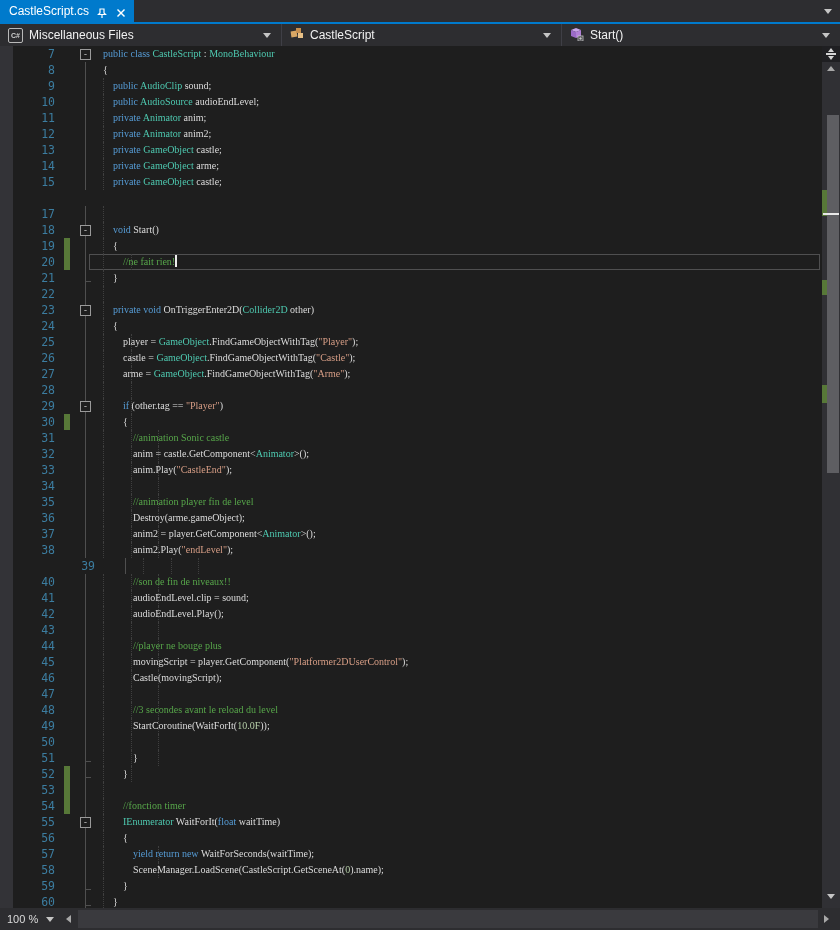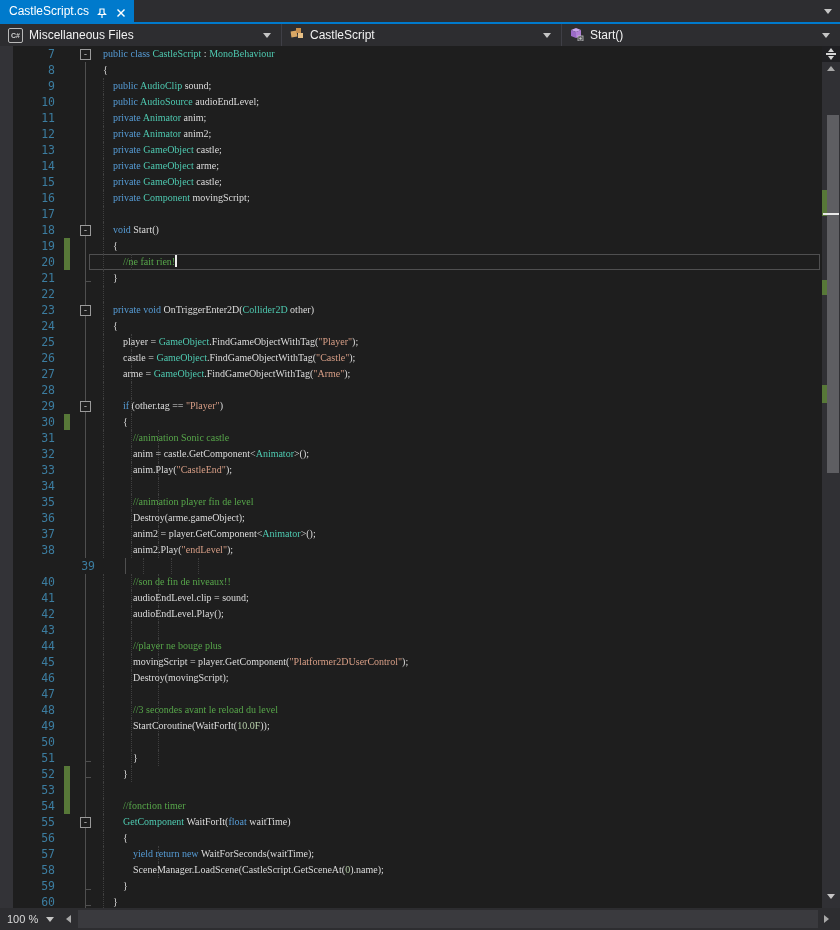--- a/index.html
+++ b/index.html
@@ -188,26 +188,20 @@
           <div class="mline"></div>
           <div class="iguide" style="left: 103px;"></div>
           <div class="ct"><span class="tk-p">    </span><span class="tk-k">private</span><span class="tk-p"> </span><span class="tk-t">GameObject</span><span class="tk-p"> arme;</span></div>
         </div>
         <div class="crow" style="top: 128px;">
           <div class="ln">15</div>
           <div class="mline"></div>
           <div class="iguide" style="left: 103px;"></div>
           <div class="ct"><span class="tk-p">    </span><span class="tk-k">private</span><span class="tk-p"> </span><span class="tk-t">GameObject</span><span class="tk-p"> castle;</span></div>
         </div>
-        <div class="crow" style="top: 144px;">
-          <div class="ln">16</div>
-          <div class="mline"></div>
-          <div class="iguide" style="left: 103px;"></div>
-          <div class="ct"><span class="tk-p">    </span><span class="tk-k">private</span><span class="tk-p"> </span><span class="tk-t">Component</span><span class="tk-p"> movingScript;</span></div>
-        </div>
         <div class="crow" style="top: 160px;">
           <div class="ln">17</div>
           <div class="mline"></div>
           <div class="iguide" style="left: 103px;"></div>
           <div class="ct"></div>
         </div>
         <div class="crow" style="top: 176px;">
           <div class="ln">18</div>
           <div class="mline"></div>
           <div class="fbox">-</div>
@@ -419,21 +413,21 @@
           <div class="iguide" style="left: 130.72px;"></div>
           <div class="iguide" style="left: 158.44px;"></div>
           <div class="ct"><span class="tk-p">            movingScript = player.GetComponent(</span><span class="tk-s">"Platformer2DUserControl"</span><span class="tk-p">);</span></div>
         </div>
         <div class="crow" style="top: 624px;">
           <div class="ln">46</div>
           <div class="mline"></div>
           <div class="iguide" style="left: 103px;"></div>
           <div class="iguide" style="left: 130.72px;"></div>
           <div class="iguide" style="left: 158.44px;"></div>
-          <div class="ct"><span class="tk-p">            Destroy(movingScript);</span></div>
+          <div class="ct"><span class="tk-p">            Castle(movingScript);</span></div>
         </div>
         <div class="crow" style="top: 640px;">
           <div class="ln">47</div>
           <div class="mline"></div>
           <div class="iguide" style="left: 103px;"></div>
           <div class="iguide" style="left: 130.72px;"></div>
           <div class="iguide" style="left: 158.44px;"></div>
           <div class="ct"></div>
         </div>
         <div class="crow" style="top: 656px;">
@@ -490,21 +484,21 @@
           <div class="chg"></div>
           <div class="mline"></div>
           <div class="iguide" style="left: 103px;"></div>
           <div class="ct"><span class="tk-p">        </span><span class="tk-c">//fonction timer</span></div>
         </div>
         <div class="crow" style="top: 768px;">
           <div class="ln">55</div>
           <div class="mline"></div>
           <div class="fbox">-</div>
           <div class="iguide" style="left: 103px;"></div>
-          <div class="ct"><span class="tk-p">        </span><span class="tk-t">GetComponent</span><span class="tk-p"> WaitForIt(</span><span class="tk-k">float</span><span class="tk-p"> waitTime)</span></div>
+          <div class="ct"><span class="tk-p">        </span><span class="tk-t">IEnumerator</span><span class="tk-p"> WaitForIt(</span><span class="tk-k">float</span><span class="tk-p"> waitTime)</span></div>
         </div>
         <div class="crow" style="top: 784px;">
           <div class="ln">56</div>
           <div class="mline"></div>
           <div class="iguide" style="left: 103px;"></div>
           <div class="ct"><span class="tk-p">        {</span></div>
         </div>
         <div class="crow" style="top: 800px;">
           <div class="ln">57</div>
           <div class="mline"></div>

